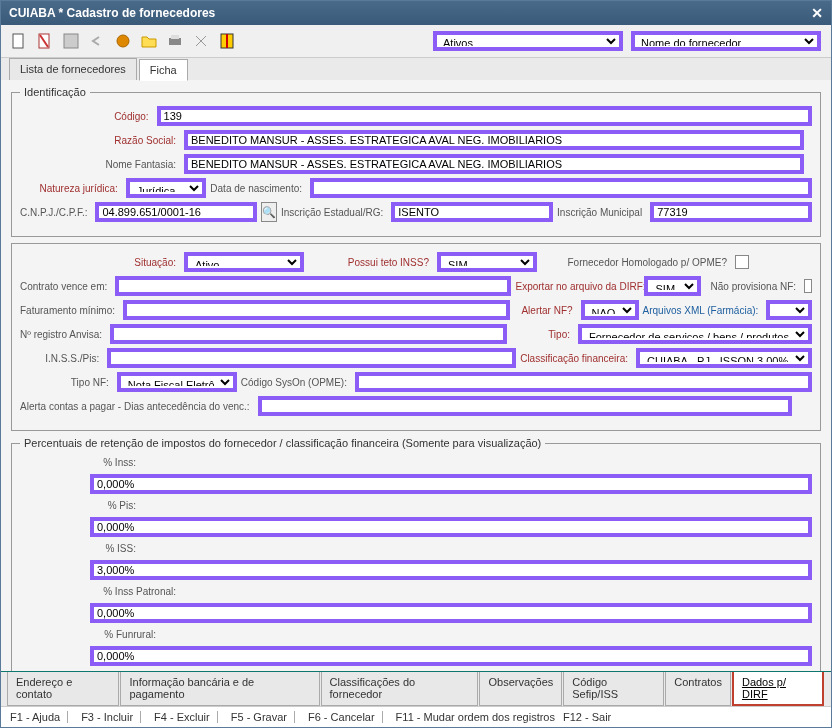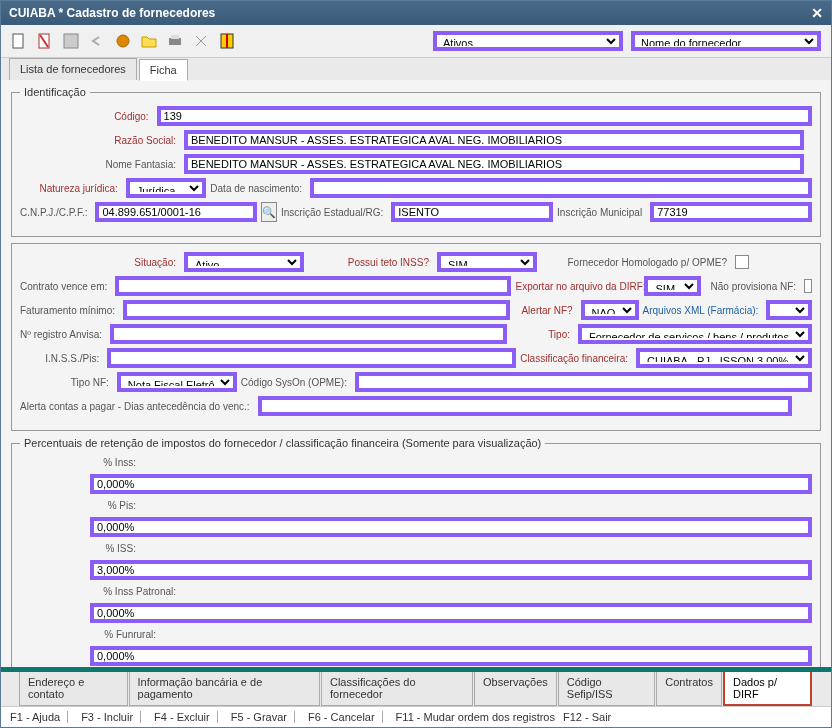--- a/index.html
+++ b/index.html
@@ -20,23 +20,23 @@
 .row { display: flex; align-items: center; margin-bottom: 4px; gap: 4px; }
 .label { text-align: right; font-size: 10px; color: #555; padding-right: 4px; white-space: nowrap; }
 .label.req { color: #a03030; }
 .label.blue { color: #2060a0; }
 input[type=text], select { font-size: 11px; padding: 2px 3px; border: 4px solid #8b5cf6; background: #fff; height: 20px; }
 input[type=text] { width: 100%; }
 .w60 { width: 60px; } .w100 { width: 100px; } .w120 { width: 120px; }
 .w140 { width: 140px; }
 .iconbtn { width: 20px; height: 20px; border: 1px solid #888; background: #eee; display: inline-flex; align-items: center; justify-content: center; cursor: pointer; }
 .checkbox { width: 14px; height: 14px; border: 1px solid #888; background: #fff; display: inline-block; }
-.bottom-tabs { display: flex; padding: 0 18px; background: #eaeaea; border-top: 5px solid #0f766e; }
+.bottom-tabs { display: flex; padding: 0 6px; background: #eaeaea; border-top: 1px solid #0f766e; }
 .btab { padding: 4px 8px; border: 1px solid #aaa; border-top: none; background: #e8e8e8; font-size: 11px; margin-right: 1px; cursor: pointer; }
-.btab.active { background: #fff; border: 2px solid #c04030; border-top: none; color: #000; }
+.btab.active { background: #fff; border: 2px solid #c04030; border-top: none; color: #000; text-decoration: underline; }
 .statusbar { background: #fff; padding: 4px 6px; border-top: 1px solid #ccc; font-size: 11px; display: flex; gap: 2px; }
 .statusbar span { padding: 0 3px; }
 .sep { border-left: 1px solid #aaa; height: 12px; margin: 0 2px; }
 .perc-row { display: flex; align-items: center; gap: 6px; margin-bottom: 4px; flex-wrap: wrap; }
 .perc-row .label { width: auto; min-width: 50px; }
 .perc-input { width: 70px; text-align: left; }
 .spacer { flex: 1; }
 </style>
 </head>
 <body>

